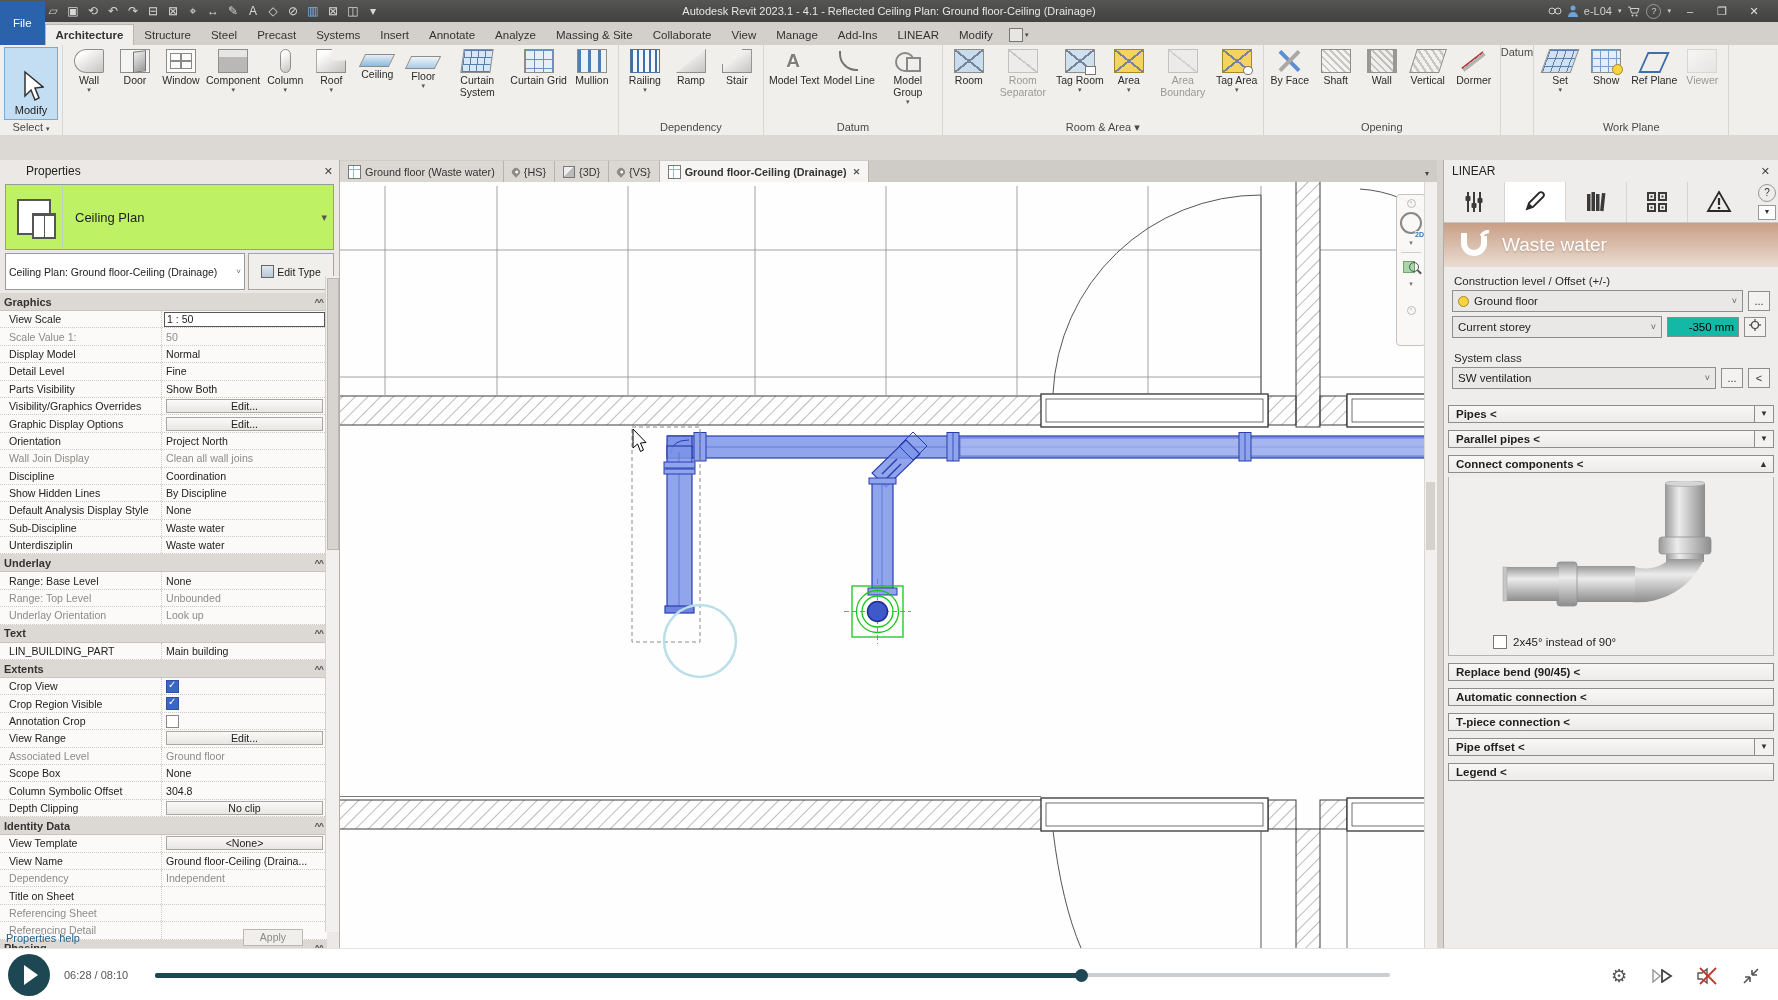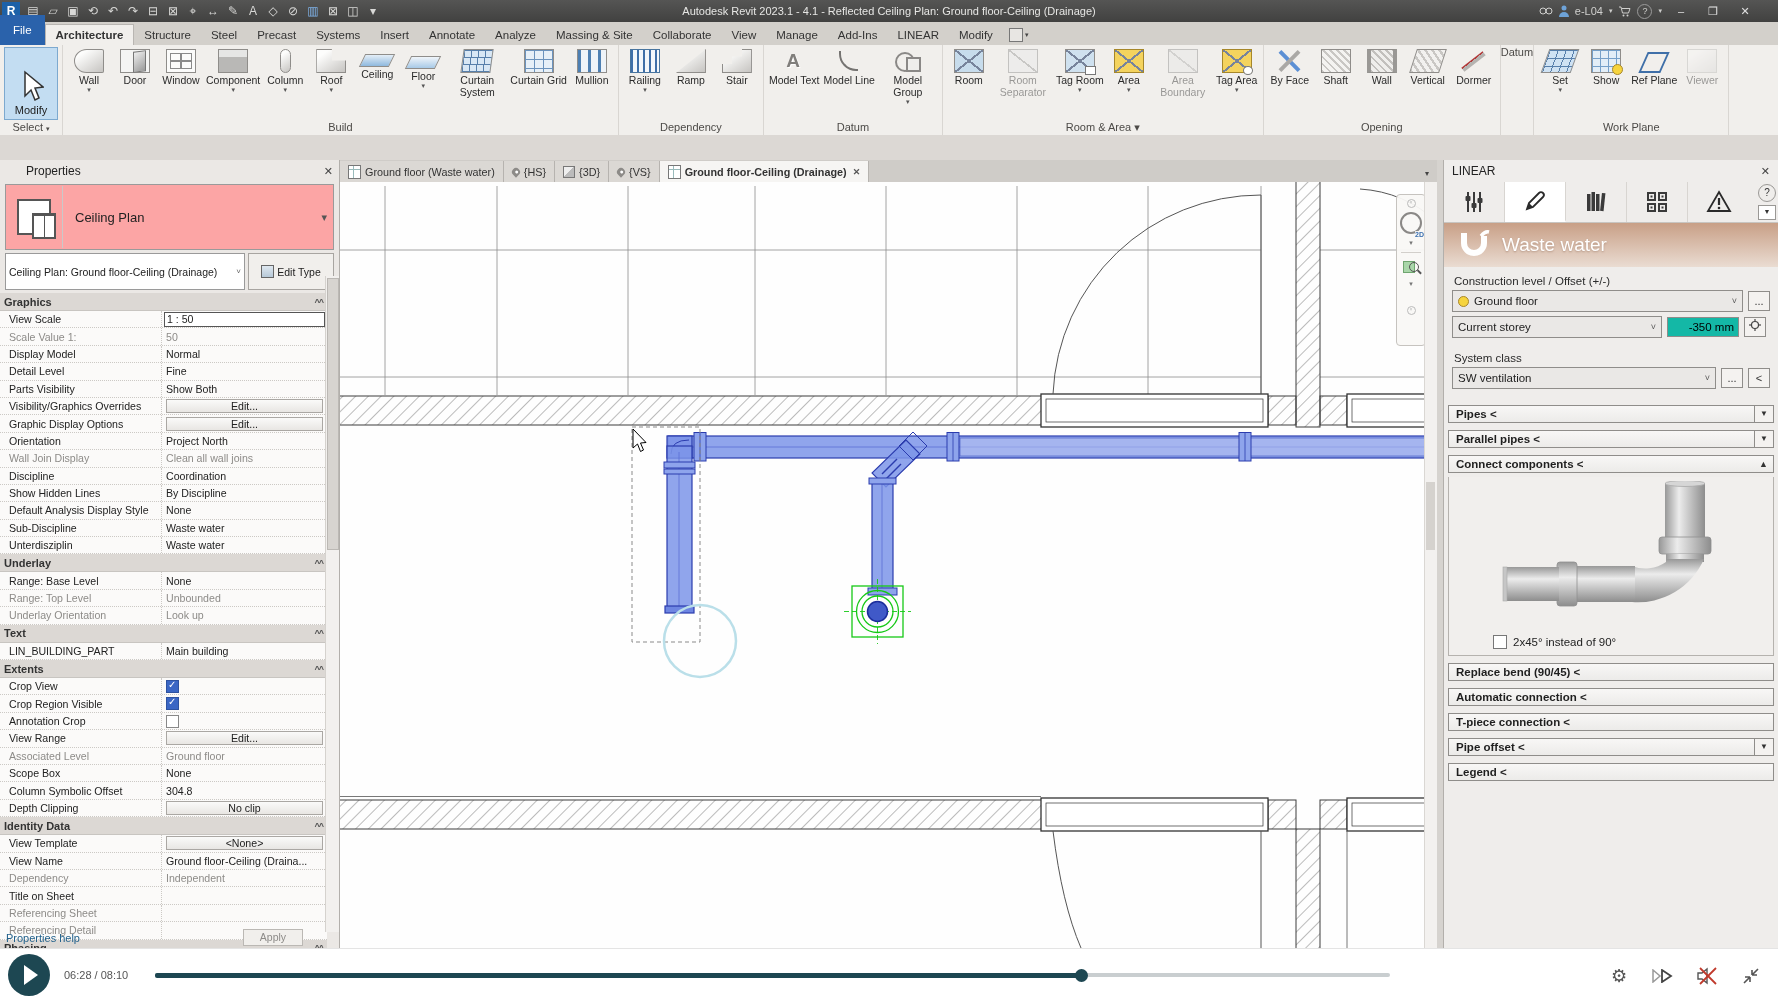--- a/index.html
+++ b/index.html
@@ -8,28 +8,28 @@
   
   #titlebar{position:absolute;left:0;top:0;width:1778px;height:22px;
     background:linear-gradient(#555554,#414140);display:flex;align-items:center;color:#dcdcdc;}
   #revit-logo{width:18px;height:18px;background:#1c61a8;color:#fff;font-weight:bold;font-size:12px;
     display:flex;align-items:center;justify-content:center;margin:0 4px 0 2px;}
   #qat{display:flex;align-items:center;gap:2px;}
   .qicon{width:18px;height:18px;display:flex;align-items:center;justify-content:center;
     font-size:12px;color:#d8d8d6;cursor:default;}
   .qicon.accent{color:#7fb2e8;}
   #tb-title{position:absolute;left:50%;transform:translateX(-50%);font-size:11px;color:#e6e6e4;white-space:nowrap;}
-  #tb-right{margin-left:auto;display:flex;align-items:center;gap:6px;padding-right:20px;}
+  #tb-right{margin-left:auto;display:flex;align-items:center;gap:6px;padding-right:11px;}
   .tbr-ic{color:#cfcfcd;font-size:11px;display:flex;align-items:center;gap:3px;}
   .winbtn{width:26px;height:18px;display:flex;align-items:center;justify-content:center;color:#e0e0e0;font-size:11px;}
   
   #tabrow{position:absolute;left:0;top:22px;width:1778px;height:23px;background:#d3d0cb;
     display:flex;align-items:flex-end;}
   .rtab{padding:4px 10px 4px 10px;font-size:11.5px;color:#333;cursor:default;}
-  .rtab.file{background:#2a62ab;color:#fff;padding:9px 13px;}
+  .rtab.file{background:#2a62ab;color:#fff;padding:16px 13px;}
   .rtab.active{background:#f1efec;border:1px solid #b9b6b2;border-bottom:none;font-weight:bold;}
   #tabrow-extra{display:flex;align-items:center;gap:2px;padding:0 6px 3px 6px;color:#444;}
   
   #ribbon{position:absolute;left:0;top:45px;width:1778px;height:90px;background:#f1efec;
     border-bottom:1px solid #c6c3bf;display:flex;}
   .rpanel{display:flex;flex-direction:column;border-right:1px solid #d9d6d2;}
   .pbtns{flex:1;display:flex;align-items:flex-start;padding:1px 3px 0 3px;}
   .plabel{height:15px;text-align:center;font-size:11px;color:#4c4a47;line-height:14px;}
   .bbtn{min-width:42px;max-width:58px;text-align:center;font-size:10.5px;color:#2b2b2b;
     line-height:1.12;padding:1px 2px;cursor:default;}
@@ -114,21 +114,21 @@
   .i-refplane{background:none;border:none;}
   .i-refplane::after{content:"";position:absolute;left:4px;top:3px;width:18px;height:17px;border:2px solid #3f6fa8;transform:skewX(-24deg);}
   .i-viewer{opacity:.55;}
   
   #midstrip{position:absolute;left:0;top:135px;width:1778px;height:25px;background:#dcd8d4;}
   
   #props{position:absolute;left:0;top:160px;width:340px;height:788px;background:#ebe8e5;
     border-right:1px solid #b2afab;box-sizing:border-box;}
   #props-head{height:22px;display:flex;align-items:center;padding:0 6px;font-size:12px;color:#222;margin-left:20px;}
   #props-close{margin-left:auto;font-size:11px;color:#444;}
-  #typebox{margin:2px 5px 0 5px;height:64px;background:#fca5a5;border:1px solid #9a9a9a;display:flex;align-items:center;}
+  #typebox{margin:2px 5px 0 5px;height:64px;background:#bef264;border:1px solid #9a9a9a;display:flex;align-items:center;}
   #typeicon{width:56px;height:62px;border-right:1px solid #c9c9c9;display:flex;align-items:center;justify-content:center;}
   .ticon{width:30px;height:32px;border:2px solid #555;background:#fff;position:relative;}
   .ticon::after{content:"";position:absolute;right:-7px;bottom:-6px;width:20px;height:22px;border:2px solid #555;
     background:#fff;background-image:linear-gradient(#555 0,#555 1px,#0000 1px),linear-gradient(90deg,#0000 48%,#555 48% 56%,#0000 56%);}
   #typelabel{padding-left:12px;font-size:13px;color:#222;}
   #typecaret{margin-left:auto;padding-right:6px;color:#555;}
   #instrow{margin:3px 5px 0 5px;height:37px;display:flex;gap:3px;}
   #instcombo{flex:1;background:#fff;border:1px solid #9a9a9a;display:flex;align-items:center;
     font-size:10.5px;padding:0 3px;color:#222;white-space:nowrap;overflow:hidden;}
   #instcombo .caret{margin-left:auto;color:#666;}
@@ -371,21 +371,20 @@
           </div>
           <div class="bbtn">
             <div class="bicon i-curtaingrid"></div>
             <div class="blabel">Curtain Grid</div>
           </div>
           <div class="bbtn">
             <div class="bicon i-mullion"></div>
             <div class="blabel">Mullion</div>
           </div>
         </div>
-        <div class="plabel">Build</div>
       </div>
       <div class="rpanel">
         <div class="pbtns">
           <div class="bbtn">
             <div class="bicon i-railing"></div>
             <div class="blabel">Railing</div>
             <div class="bcaret">▾</div>
           </div>
           <div class="bbtn">
             <div class="bicon i-ramp"></div>

